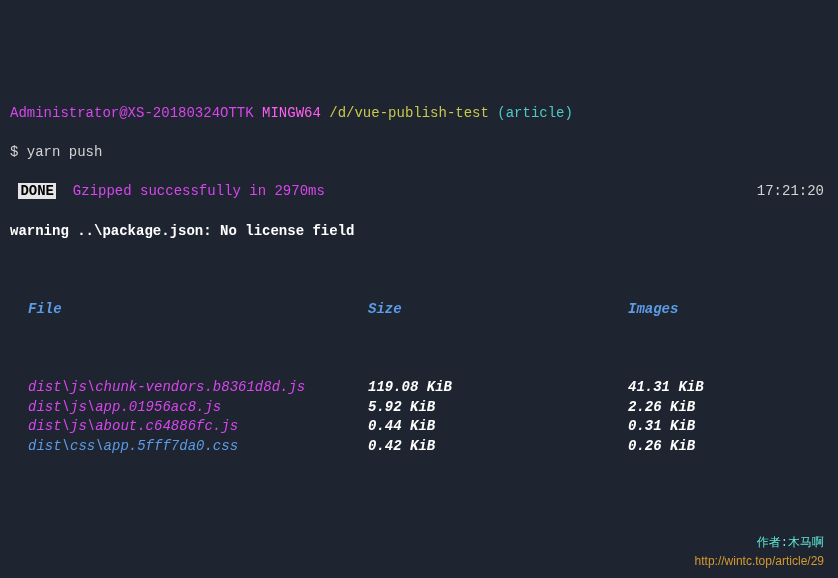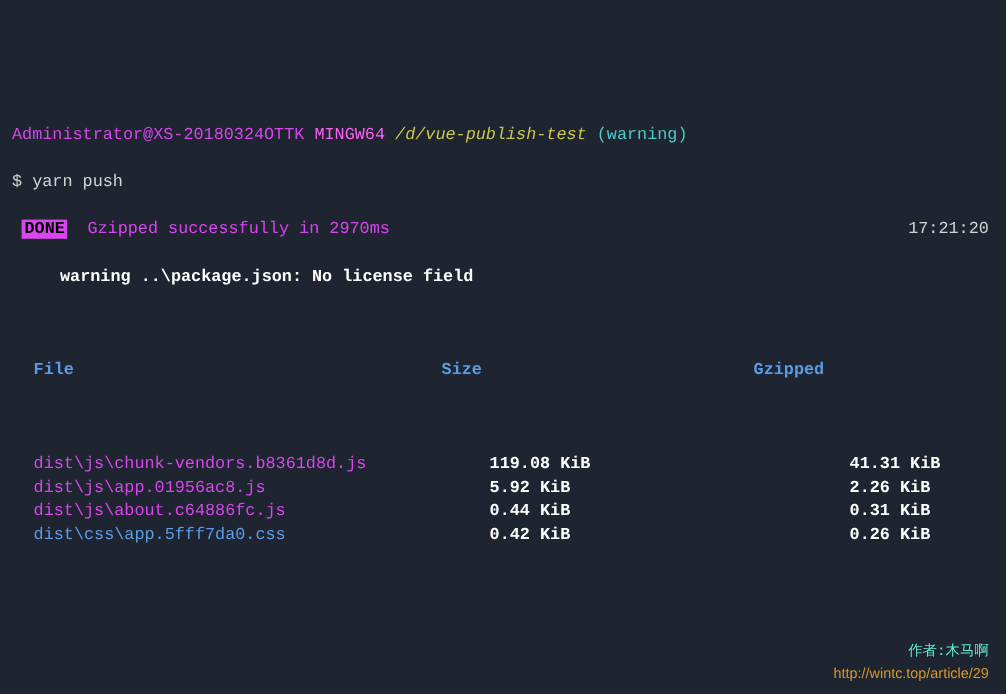--- a/index.html
+++ b/index.html
@@ -10,33 +10,33 @@
       font-size: 14px;
       line-height: 1.4;
       padding: 6px 10px;
       width: 838px;
       height: 578px;
       white-space: pre;
       overflow: hidden;
       position: relative;
     }
     .green { color: #d946ef; }
-    .yellow { color: #c9c94e; font-style: italic; }
+    .yellow { color: #c9c94e; }
     .magenta { color: #ff5ff5; }
     .cyan { color: #4ec9c9; }
     .blue { color: #5c9ce6; }
-    .white { color: #ffffff; margin-left: 40px; }
+    .white { color: #ffffff; }
     .bold { font-weight: bold; }
     .badge-done {
-      background: #d946ef;
+      background: #e5e5e5;
       color: #000;
       font-weight: bold;
       padding: 0 2px;
     }
-    .row-line { display: flex; }
+    .row-line { display: flex; font-style: italic; }
     .col-file { width: 340px; }
     .col-size { width: 260px; }
     .col-gzip { flex: 1; }
     .header-row { display: flex; align-items: baseline; }
     .header-left { flex: 1; }
     .timestamp { color: #d4d4d4; padding-right: 4px; text-align: right; }
     .blank { height: 1.4em; }
     .watermark {
       position: absolute;
       bottom: 26px;
@@ -54,26 +54,26 @@
       font-family: sans-serif;
     }
     .spacer-small { display: inline-block; width: 18px; }
   </style>
 </head>
 <body>
 
 
 
 <div>
-<div><span class="green">Administrator@XS-20180324OTTK</span> <span class="magenta">MINGW64</span> <span class="yellow">/d/vue-publish-test</span> <span class="cyan">(warning)</span></div>
+<div><span class="green">Administrator@XS-20180324OTTK</span> <span class="magenta">MINGW64</span> <span class="yellow">/d/vue-publish-test</span> <span class="cyan">(article)</span></div>
 <div><span>$</span> <span>yarn push</span></div>
 <div class="header-row"><span class="header-left"> <span class="badge-done">DONE</span>  <span class="green">Gzipped successfully in 2970ms</span></span><span class="timestamp">17:21:20</span></div>
 <div><span class="white bold">warning ..\package.json: No license field</span></div>
 <div class="blank"></div>
-<div class="row-line"><span class="spacer-small"></span><span class="col-file blue bold">File</span><span class="col-size blue bold">Size</span><span class="col-gzip blue bold">Gzipped</span></div>
+<div class="row-line"><span class="spacer-small"></span><span class="col-file blue bold">File</span><span class="col-size blue bold">Size</span><span class="col-gzip blue bold">Images</span></div>
 <div class="blank"></div>
 <div id="assets-container"><div class="row-line"><span class="spacer-small"></span><span class="col-file green">dist\js\chunk-vendors.b8361d8d.js</span><span class="col-size white bold">119.08 KiB</span><span class="col-gzip white bold">41.31 KiB</span></div><div class="row-line"><span class="spacer-small"></span><span class="col-file green">dist\js\app.01956ac8.js</span><span class="col-size white bold">5.92 KiB</span><span class="col-gzip white bold">2.26 KiB</span></div><div class="row-line"><span class="spacer-small"></span><span class="col-file green">dist\js\about.c64886fc.js</span><span class="col-size white bold">0.44 KiB</span><span class="col-gzip white bold">0.31 KiB</span></div><div class="row-line"><span class="spacer-small"></span><span class="col-file blue">dist\css\app.5fff7da0.css</span><span class="col-size white bold">0.42 KiB</span><span class="col-gzip white bold">0.26 KiB</span></div></div>
 <div class="blank"></div>
 <div class="blank"></div>
 
 
 
 
 
 </div>

